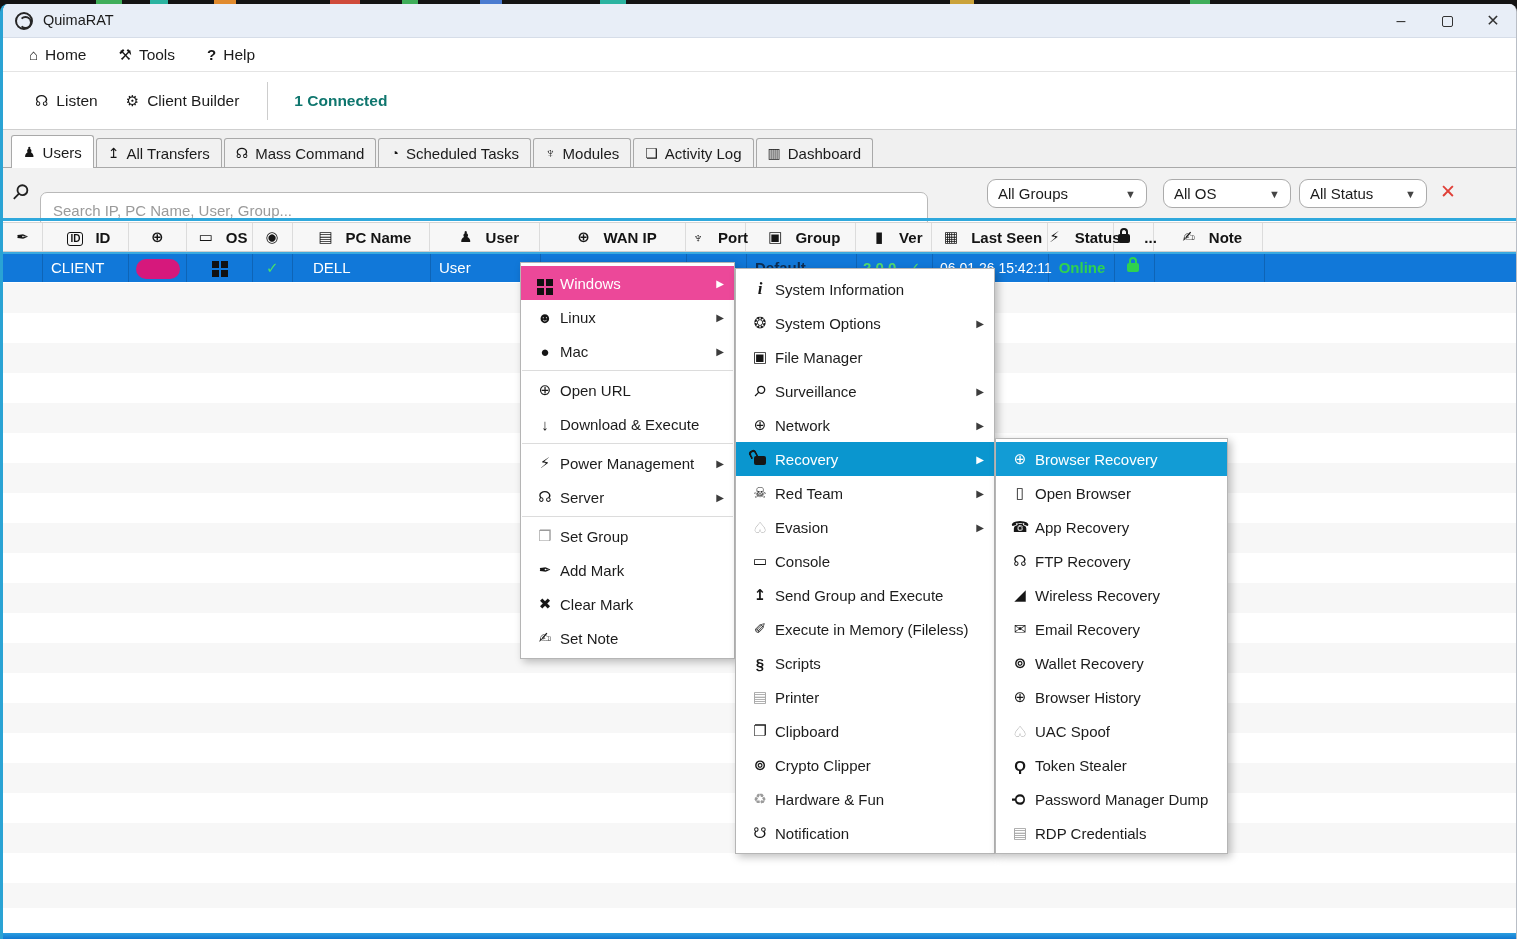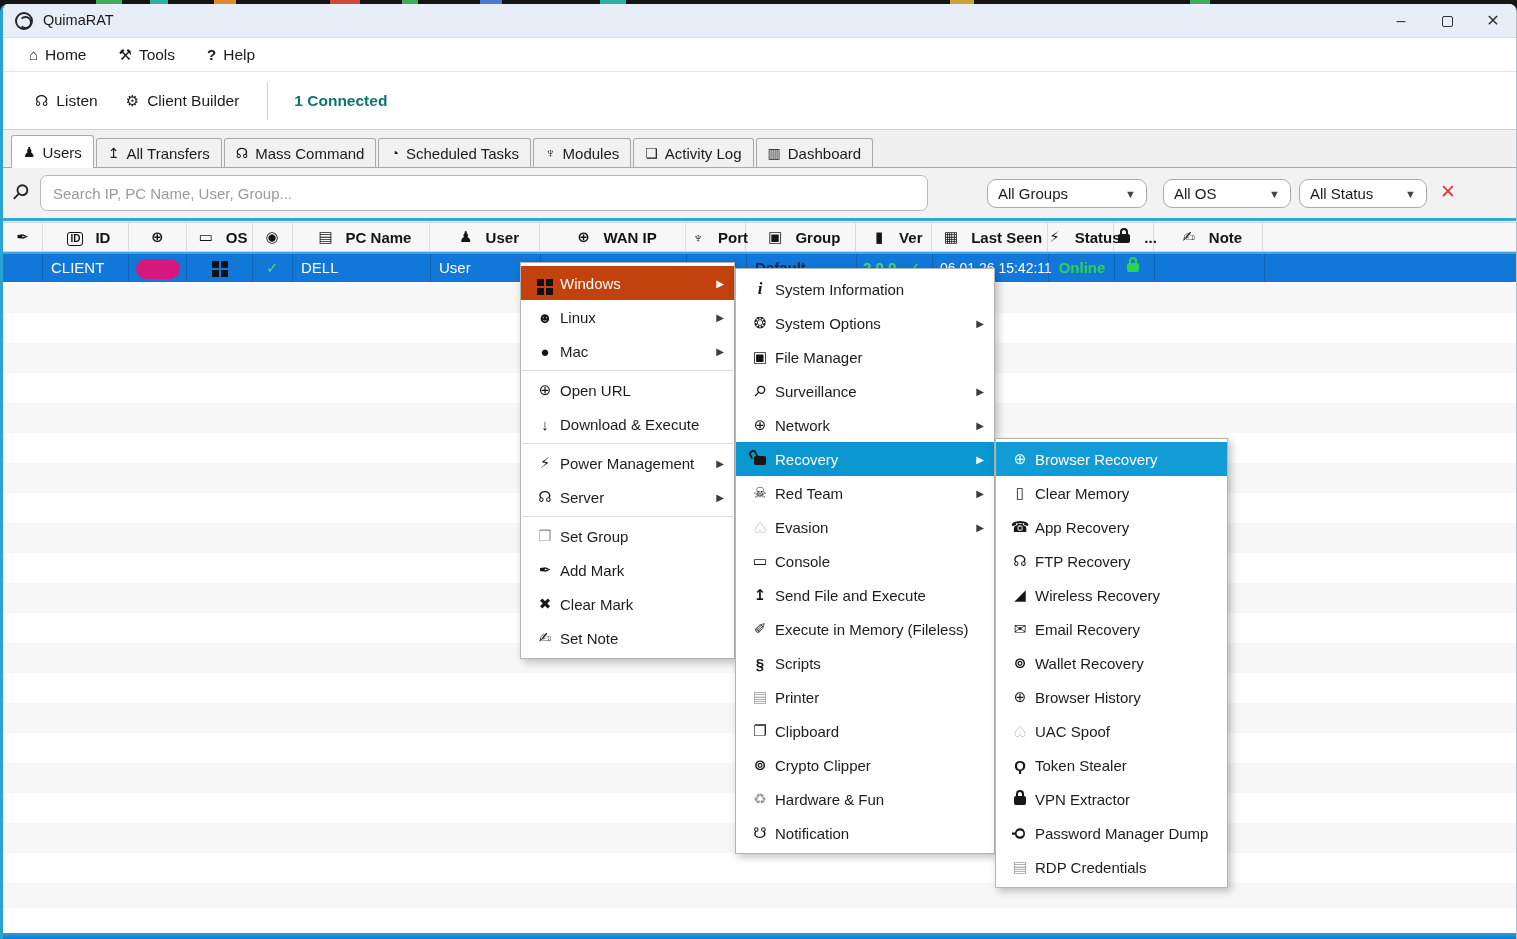--- a/index.html
+++ b/index.html
@@ -38,21 +38,21 @@
   .tabstrip { position:absolute; left:0; top:126px; right:0; height:38px; background:#f0f0f0; border-bottom:1px solid #a9a9a9; display:flex; align-items:flex-end; padding-left:8px; }
   .tab { display:flex; align-items:center; gap:7px; height:29px; padding:0 11px; font-size:15px; color:#1b1b1b;
     background:#f1f1f1; border:1px solid #a9a9a9; border-bottom:none; border-radius:3px 3px 0 0; margin-right:2px; }
   .tab .ticon { font-size:14px; }
   .tab.active { background:#fff; height:33px; margin-bottom:-1px; z-index:2; }
 
   
   .searchband { position:absolute; left:0; top:164px; right:0; height:50px; background:#f2f2f2; }
   .search-accent { position:absolute; left:0; top:214px; right:0; height:3px; background:#2fa8dc; }
   .search-glyph { position:absolute; left:10px; top:12px; font-size:21px; color:#222; display:inline-block; transform:rotate(45deg); }
-  .search-input { position:absolute; left:37px; top:7px; width:888px; height:36px; border:1px solid #b9b9b9; border-radius:7px;
+  .search-input { position:absolute; left:37px; top:24px; width:888px; height:36px; border:1px solid #b9b9b9; border-radius:7px;
     font-size:15px; padding:0 12px; color:#222; background:#fff; font-family:"Liberation Sans","DejaVu Sans",sans-serif; }
   .search-input::placeholder { color:#9a9a9a; }
   .filter { position:absolute; top:11px; height:29px; background:#fff; border:1px solid #ababab; border-radius:9px;
     display:flex; align-items:center; justify-content:space-between; padding:0 10px; font-size:15px; color:#1b1b1b; }
   .filter .chev { font-size:11px; color:#444; }
   .clear-x { position:absolute; top:12px; left:1437px; font-size:19px; font-weight:700; color:#e04038; }
 
   
   .thead { position:absolute; left:0; top:218px; width:1514px; height:30px; background:#f7f7f7;
     border-top:1px solid #d4d4d4; border-bottom:1px solid #cfcfcf; display:flex; }
@@ -273,21 +273,21 @@
   <div class="data-row" id="datarow" style="background: rgb(17, 120, 217);">
     <span class="rc" style="left:48px">CLIENT</span>
     <span class="flag-blob" style="background: rgb(214, 24, 124);"></span>
     <span class="win-logo" style="position:absolute;left:209px;top:7px">
         <i></i>
         <i></i>
         <i></i>
         <i></i>
       </span>
     <span class="rc check" style="left:263px;color:#49e06a">✓</span>
-    <span class="rc" style="left:298px">DELL</span>
+    <span class="rc" style="left:310px">DELL</span>
     <span class="rc" style="left:436px">User</span>
     <span class="rc" style="left: 752px; font-weight: 700; color: rgb(13, 45, 82);">Default</span>
     <span class="rc" style="left: 860px; font-weight: 700; color: rgb(82, 217, 110);">2.0.0</span>
     <span class="rc" style="left: 905px; font-weight: 700; color: rgb(82, 217, 110);">✓</span>
     <span class="rc" style="left:937px;font-size:14px;top:6px">06.01.26 15:42:11</span>
     <span class="rc" style="left: 1046px; width: 66px; text-align: center; font-weight: 700; color: rgb(47, 210, 79);">Online</span>
     <span class="icon-lock row-lock" style="color: rgb(47, 210, 79);"></span>
   <span class="vline" style="left: 39px;"></span>
       <span class="vline" style="left: 125px;"></span>
       <span class="vline" style="left: 183px;"></span>
@@ -301,21 +301,21 @@
       <span class="vline" style="left: 929px;"></span>
       <span class="vline" style="left: 1045px;"></span>
       <span class="vline" style="left: 1111px;"></span>
       <span class="vline" style="left: 1151px;"></span>
       <span class="vline" style="left: 1261px;"></span>
     </div>
 
   <div class="stripes"></div>
 
   <div class="menu" id="menu-context" style="left:517px;top:258px;width:215px;z-index:10">
-      <div class="menu-item hl" style="background: #c2410c;">
+      <div class="menu-item hl" style="background: #ec4899;">
         <span class="mi"><span class="win-logo">
             <i></i>
             <i></i>
             <i></i>
             <i></i>
           </span></span>
         <span class="ml">Windows</span>
         <span class="arrow">▶</span>
       </div>
       <div class="menu-item">
@@ -404,21 +404,21 @@
         <span class="mi rot180 dim">♡</span>
         <span class="ml">Evasion</span>
         <span class="arrow">▶</span>
       </div>
       <div class="menu-item">
         <span class="mi">▭</span>
         <span class="ml">Console</span>
       </div>
       <div class="menu-item">
         <span class="mi bold">↥</span>
-        <span class="ml">Send File and Execute</span>
+        <span class="ml">Send Group and Execute</span>
       </div>
       <div class="menu-item">
         <span class="mi">✐</span>
         <span class="ml">Execute in Memory (Fileless)</span>
       </div>
       <div class="menu-item">
         <span class="mi bold">§</span>
         <span class="ml">Scripts</span>
       </div>
       <div class="menu-item">
@@ -442,21 +442,21 @@
         <span class="ml">Notification</span>
       </div>
     </div>
   <div class="menu" id="menu-recovery" style="left:992px;top:434px;width:233px;z-index:12">
       <div class="menu-item hl" style="background: rgb(18, 156, 213);">
         <span class="mi">⊕</span>
         <span class="ml">Browser Recovery</span>
       </div>
       <div class="menu-item">
         <span class="mi">▯</span>
-        <span class="ml">Clear Memory</span>
+        <span class="ml">Open Browser</span>
       </div>
       <div class="menu-item">
         <span class="mi">☎</span>
         <span class="ml">App Recovery</span>
       </div>
       <div class="menu-item">
         <span class="mi">☊</span>
         <span class="ml">FTP Recovery</span>
       </div>
       <div class="menu-item">
@@ -477,24 +477,20 @@
       </div>
       <div class="menu-item">
         <span class="mi rot180 dim">♡</span>
         <span class="ml">UAC Spoof</span>
       </div>
       <div class="menu-item">
         <span class="mi bold">Ϙ</span>
         <span class="ml">Token Stealer</span>
       </div>
       <div class="menu-item">
-        <span class="mi"><span class="icon-lock"></span></span>
-        <span class="ml">VPN Extractor</span>
-      </div>
-      <div class="menu-item">
         <span class="mi rot90 bold">Ϙ</span>
         <span class="ml">Password Manager Dump</span>
       </div>
       <div class="menu-item">
         <span class="mi dim">▤</span>
         <span class="ml">RDP Credentials</span>
       </div>
     </div>
 
   <div class="bottomstrip"></div>

